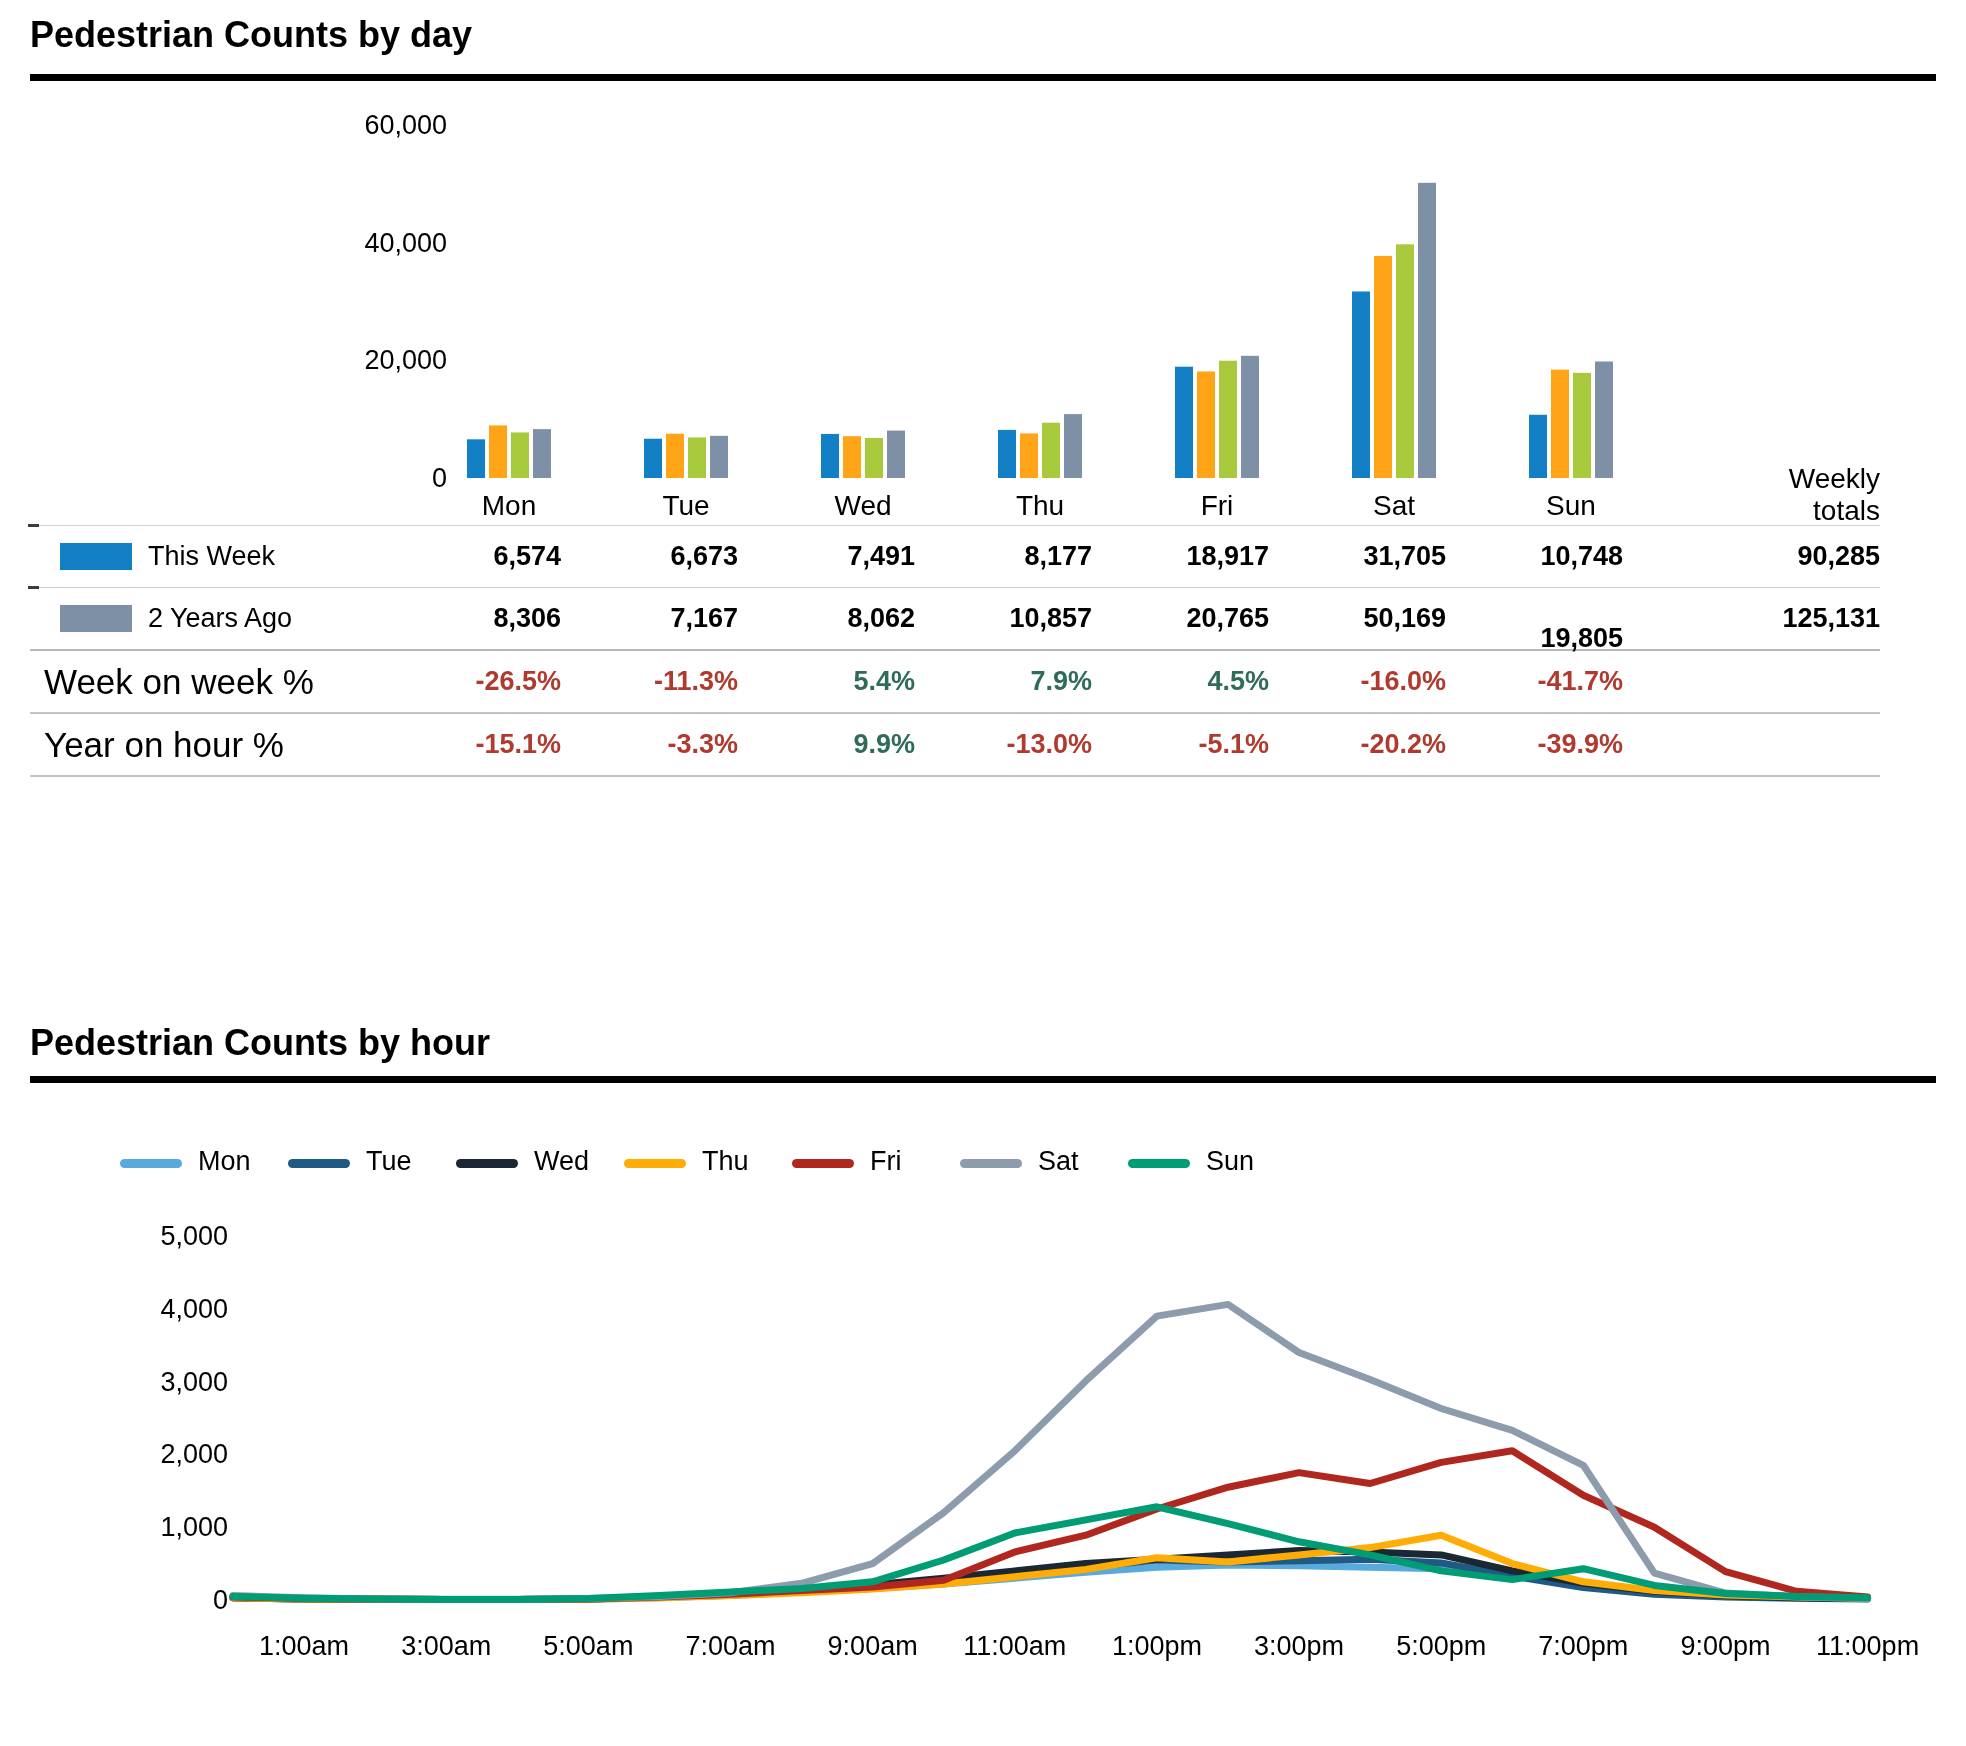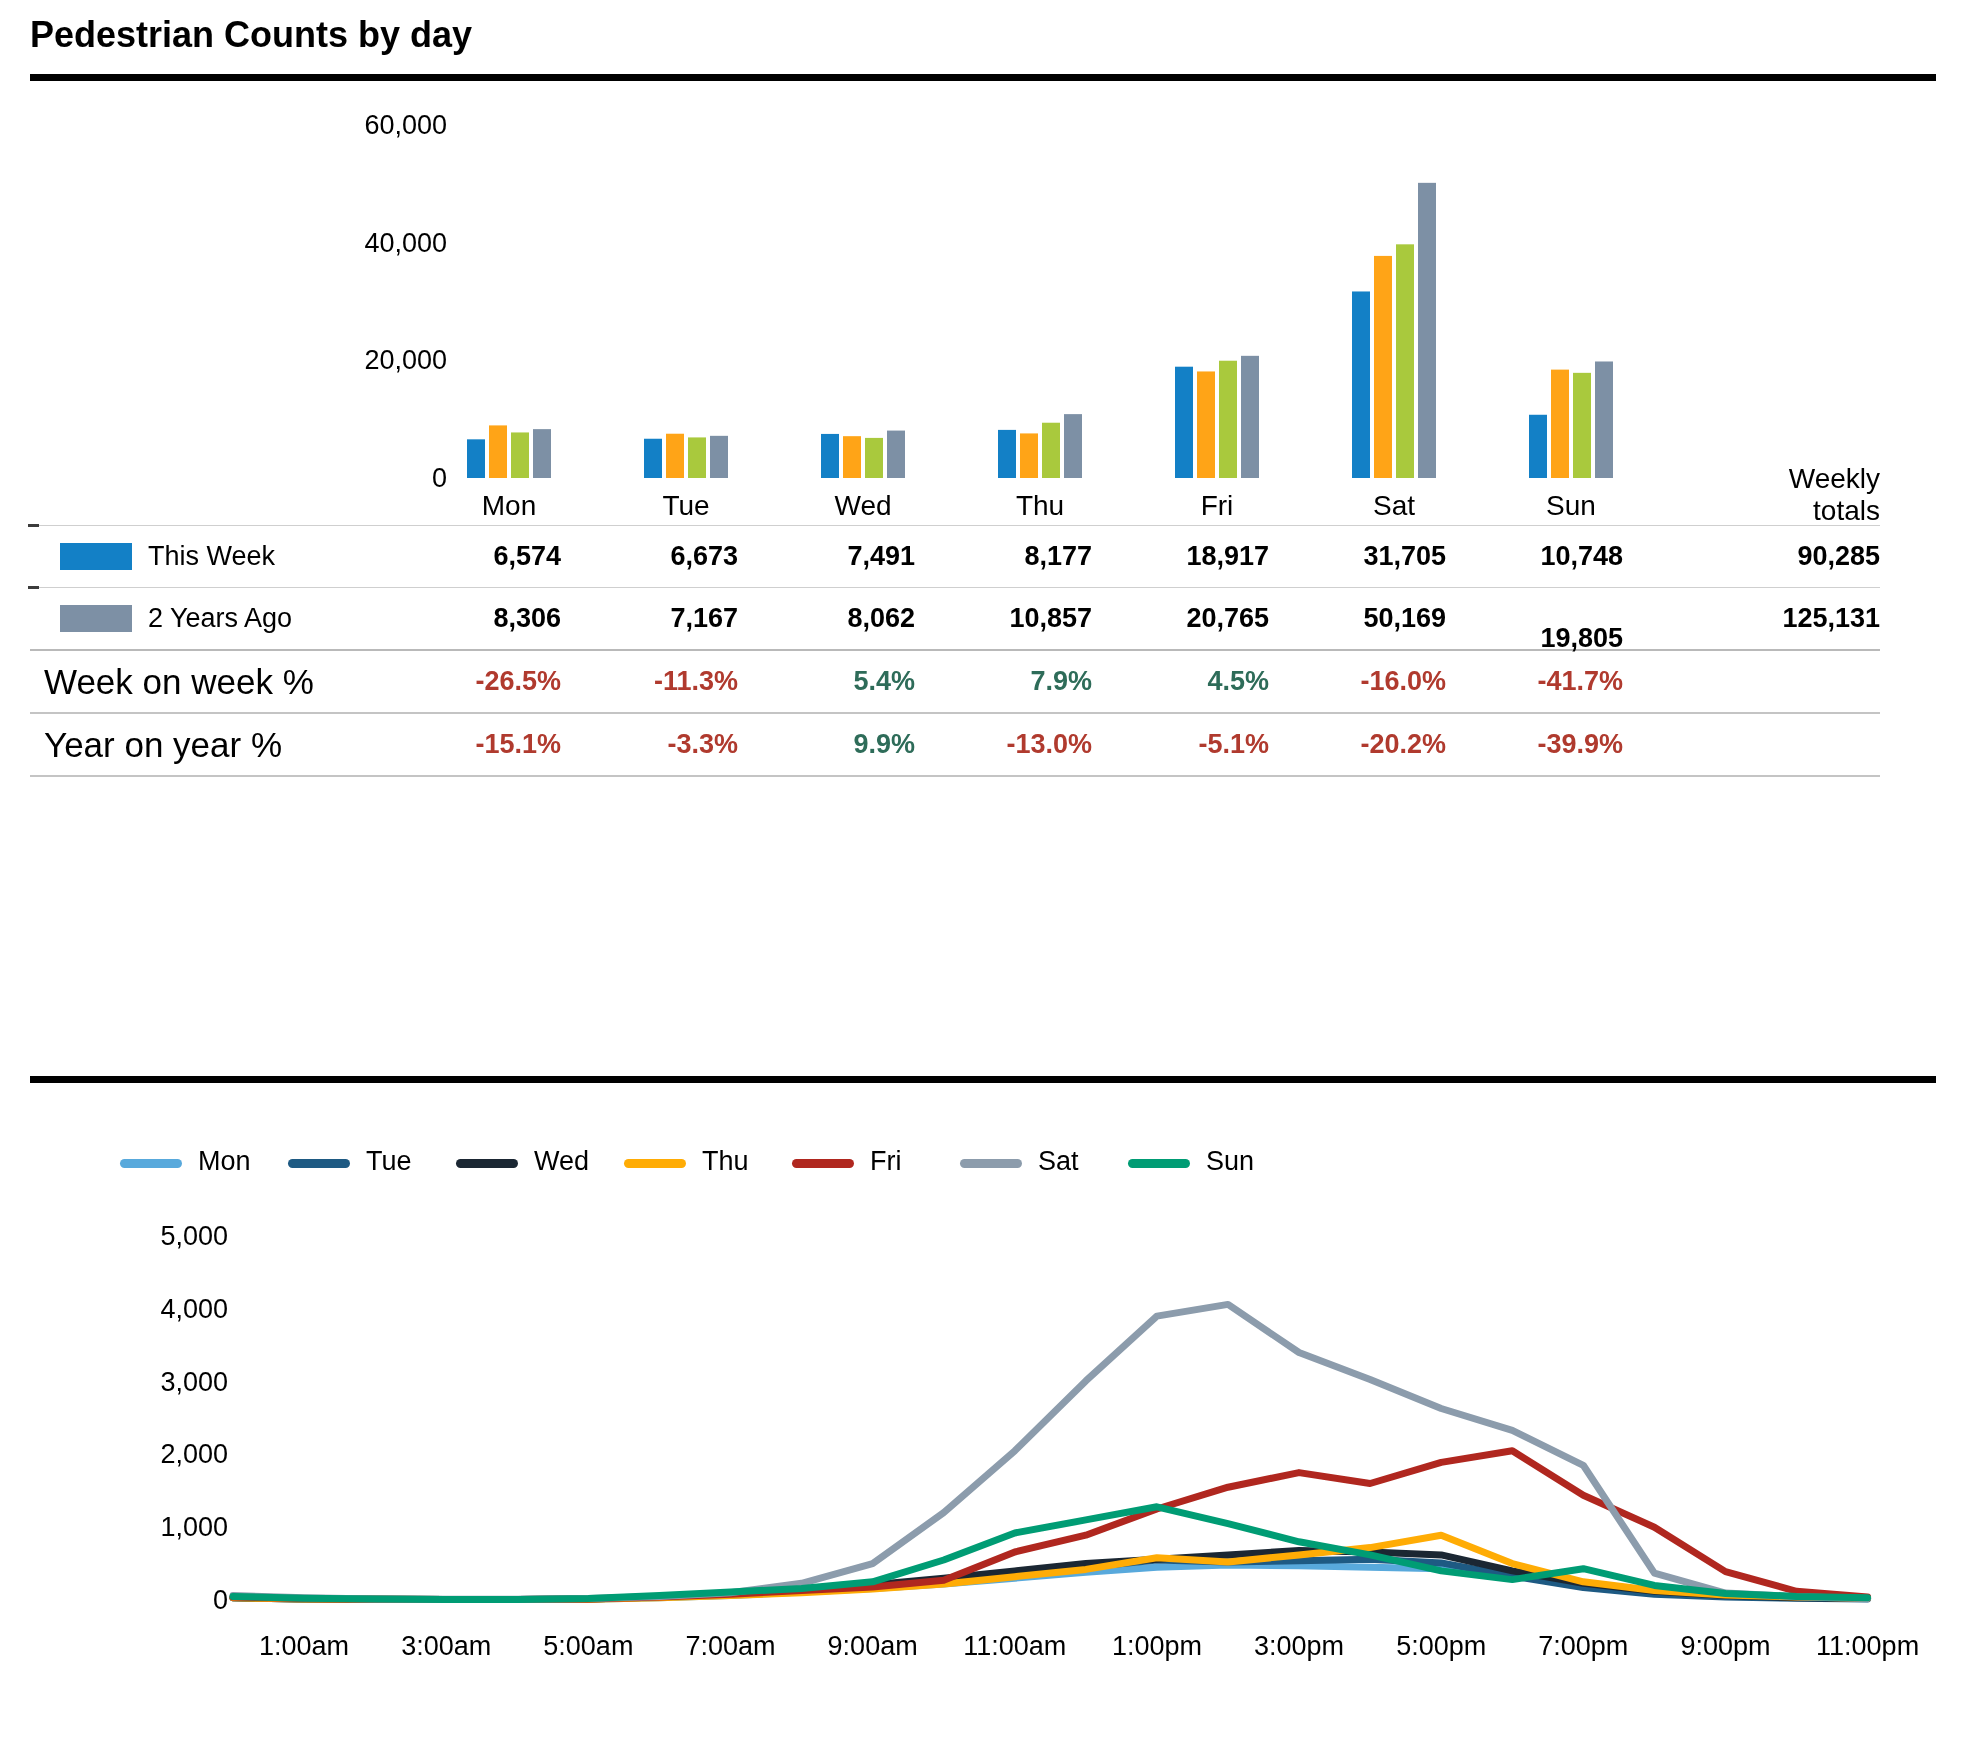--- a/index.html
+++ b/index.html
@@ -112,31 +112,32 @@
         <div class="pct-label">Week on week %</div>
         <div class="num-cell" style="left: 531px; color: rgb(176, 58, 46);">-26.5%</div>
         <div class="num-cell" style="left: 708px; color: rgb(176, 58, 46);">-11.3%</div>
         <div class="num-cell" style="left: 885px; color: rgb(46, 108, 89);">5.4%</div>
         <div class="num-cell" style="left: 1062px; color: rgb(46, 108, 89);">7.9%</div>
         <div class="num-cell" style="left: 1239px; color: rgb(46, 108, 89);">4.5%</div>
         <div class="num-cell" style="left: 1416px; color: rgb(176, 58, 46);">-16.0%</div>
         <div class="num-cell" style="left: 1593px; color: rgb(176, 58, 46);">-41.7%</div>
       </div>
       <div class="t-row pct">
-        <div class="pct-label">Year on year %</div>
+        <div class="pct-label">Year on hour %</div>
         <div class="num-cell" style="left: 531px; color: rgb(176, 58, 46);">-15.1%</div>
         <div class="num-cell" style="left: 708px; color: rgb(176, 58, 46);">-3.3%</div>
         <div class="num-cell" style="left: 885px; color: rgb(46, 108, 89);">9.9%</div>
         <div class="num-cell" style="left: 1062px; color: rgb(176, 58, 46);">-13.0%</div>
         <div class="num-cell" style="left: 1239px; color: rgb(176, 58, 46);">-5.1%</div>
         <div class="num-cell" style="left: 1416px; color: rgb(176, 58, 46);">-20.2%</div>
         <div class="num-cell" style="left: 1593px; color: rgb(176, 58, 46);">-39.9%</div>
       </div>
     </div>
 
+  <h1 class="section-title" style="top:1022px;">Pedestrian Counts by hour</h1>
   <div class="rule" style="top:1076px;"></div>
 
   <div id="hour-legend">
       <div class="leg-item" style="left: 120px;">
         <div class="leg-line" style="background: rgb(88, 169, 220);"></div>
         <div class="leg-text">Mon</div>
       </div>
       <div class="leg-item" style="left: 288px;">
         <div class="leg-line" style="background: rgb(30, 90, 131);"></div>
         <div class="leg-text">Tue</div>

